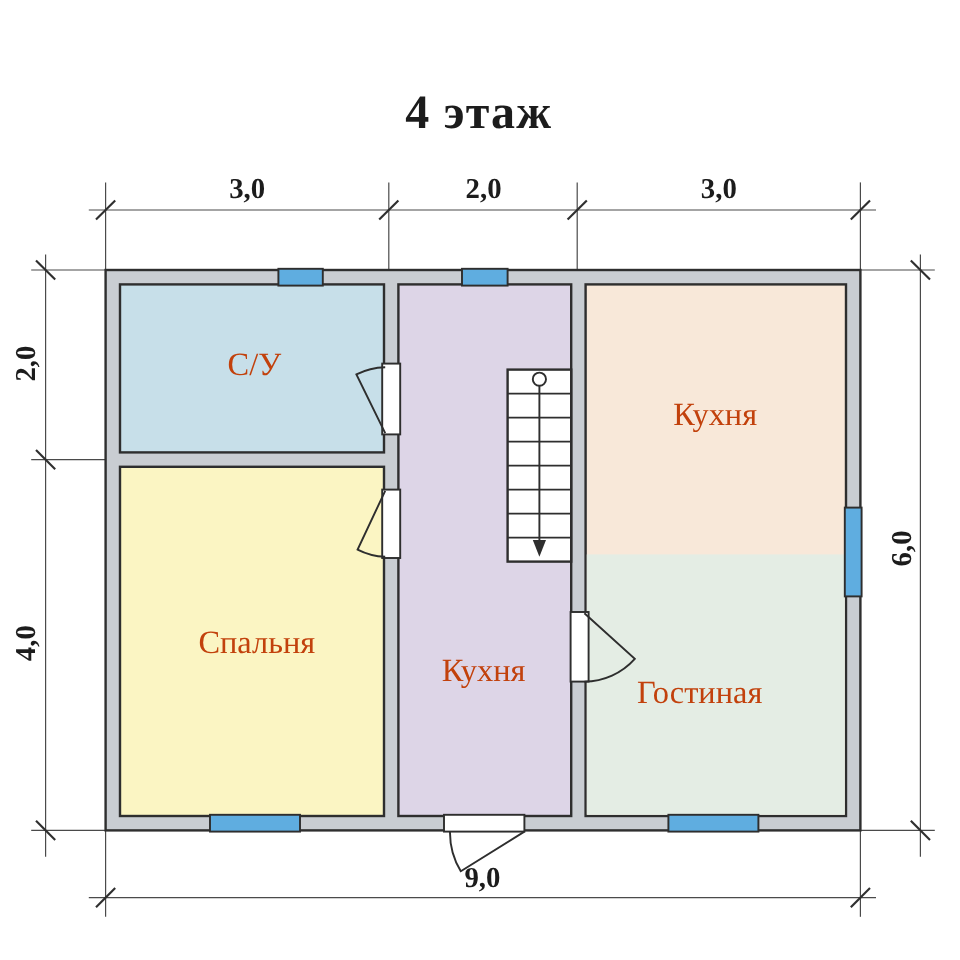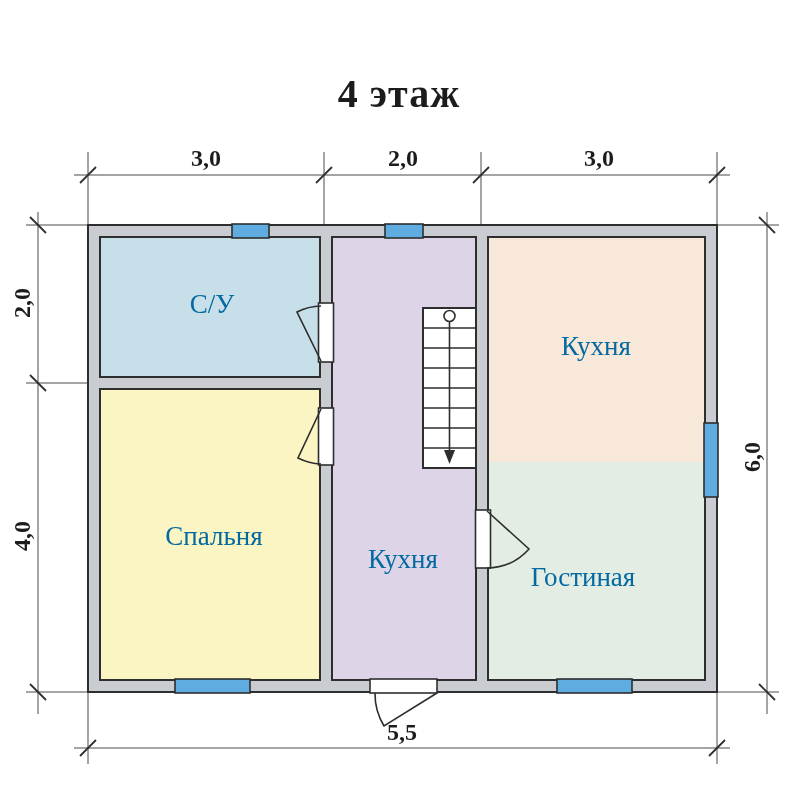--- a/index.html
+++ b/index.html
@@ -3,21 +3,21 @@
 <meta charset="utf-8">
 <style>
   html,body{margin:0;padding:0;background:#ffffff;}
   .canvas{position:relative;width:800px;height:800px;background:#ffffff;overflow:hidden;
           font-family:"Liberation Serif", serif;}
   .plan-svg{position:absolute;left:0;top:0;}
   .lbl{position:absolute;white-space:nowrap;color:#1c1c1c;
        transform:translate(-50%,-50%);line-height:1;}
   .lbl.rot{transform:translate(-50%,-50%) rotate(-90deg);}
   .title-lbl{font-size:40px;font-weight:bold;letter-spacing:1px;}
-  .room-lbl{font-size:27px;color:#0369a1;}
+  .room-lbl{font-size:27px;color:#c2410c;}
   .dim-lbl{font-size:24px;font-weight:bold;}
   
   .ol2{stroke:#2e2e2e;stroke-width:2;}
   .ol15{stroke:#2e2e2e;stroke-width:1.6;}
   .nofill{fill:none;}
   .whitefill{fill:#ffffff;}
   .dimline{stroke:#4a4a4a;stroke-width:1;}
   .tick{stroke:#2f2f2f;stroke-width:1.8;}
 </style>
 </head>
@@ -110,21 +110,21 @@
   </svg>
 
   <div class="lbl title-lbl" style="left:399px;top:94px;">4 этаж</div>
 
   <div class="lbl dim-lbl" style="left:206px;top:158px;">3,0</div>
   <div class="lbl dim-lbl" style="left:403px;top:158px;">2,0</div>
   <div class="lbl dim-lbl" style="left:599px;top:158px;">3,0</div>
   <div class="lbl dim-lbl rot" style="left:22px;top:303px;">2,0</div>
   <div class="lbl dim-lbl rot" style="left:22px;top:536px;">4,0</div>
   <div class="lbl dim-lbl rot" style="left:752px;top:457px;">6,0</div>
-  <div class="lbl dim-lbl" style="left:402px;top:732px;">5,5</div>
+  <div class="lbl dim-lbl" style="left:402px;top:732px;">9,0</div>
 
   <div class="lbl room-lbl" style="left:212px;top:304px;">С/У</div>
   <div class="lbl room-lbl" style="left:214px;top:536px;">Спальня</div>
   <div class="lbl room-lbl" style="left:403px;top:559px;">Кухня</div>
   <div class="lbl room-lbl" style="left:596px;top:346px;">Кухня</div>
   <div class="lbl room-lbl" style="left:583px;top:577px;">Гостиная</div>
 
 </div>
 
 </body></html>

